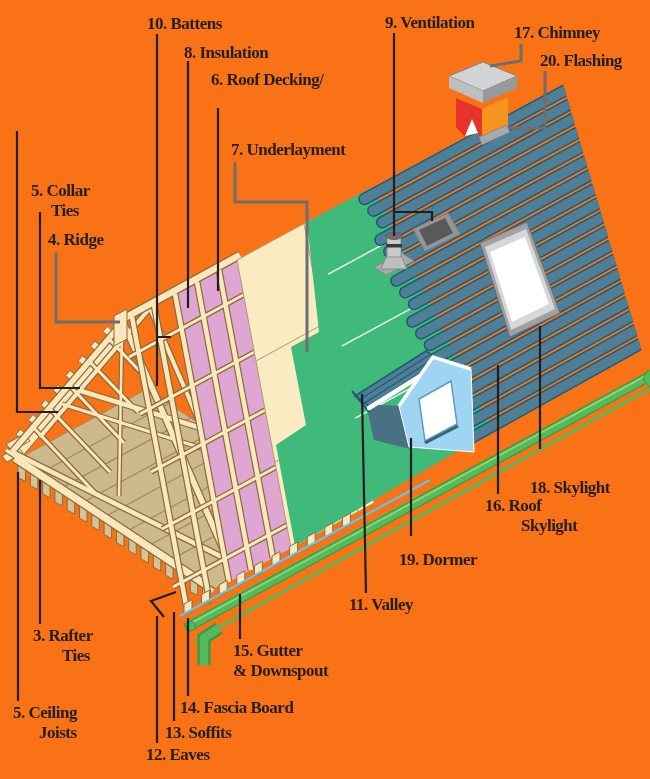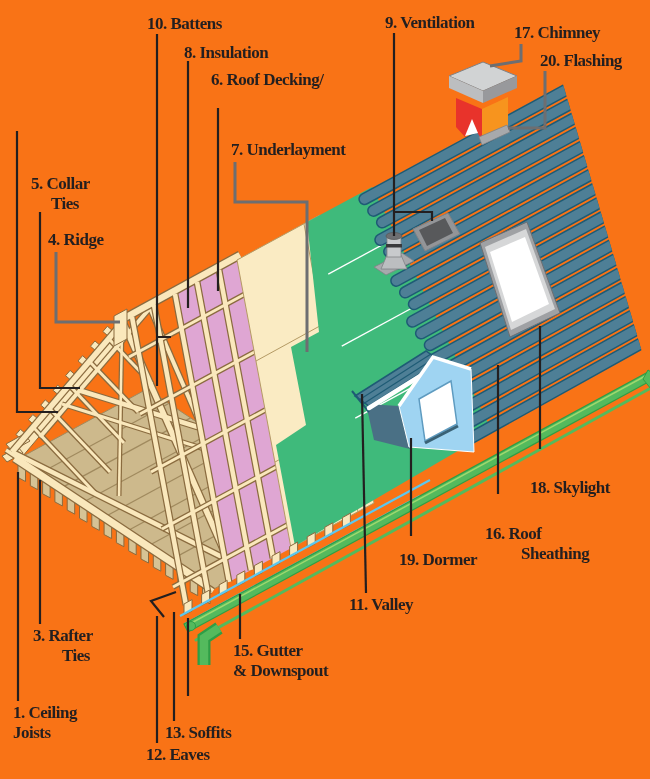--- a/index.html
+++ b/index.html
@@ -269,25 +269,26 @@
   </g>
 </svg>
 
 <div class="lbl" style="left:147px;top:14px"><span>10. Battens</span></div>
 <div class="lbl" style="left:184px;top:43px"><span>8. Insulation</span></div>
 <div class="lbl" style="left:211px;top:70px"><span>6. Roof Decking/</span></div>
 <div class="lbl" style="left:231px;top:140px"><span>7. Underlayment</span></div>
 <div class="lbl" style="left:385px;top:13px"><span>9. Ventilation</span></div>
 <div class="lbl" style="left:514px;top:23px"><span>17. Chimney</span></div>
 <div class="lbl" style="left:540px;top:51px"><span>20. Flashing</span></div>
-<div class="lbl" style="left:31px;top:174px"><span>5. Collar</span><span class="l2" style="margin-left:20px">Ties</span></div>
+<div class="lbl" style="left:31px;top:181px"><span>5. Collar</span><span class="l2" style="margin-left:20px">Ties</span></div>
 <div class="lbl" style="left:48px;top:230px"><span>4. Ridge</span></div>
 <div class="lbl" style="left:530px;top:478px"><span>18. Skylight</span></div>
-<div class="lbl" style="left:485px;top:524px"><span>16. Roof</span><span class="l2" style="margin-left:36px">Sheathing</span></div>
+<div class="lbl" style="left:485px;top:496px"><span>16. Roof</span><span class="l2" style="margin-left:36px">Skylight</span></div>
 <div class="lbl" style="left:399px;top:550px"><span>19. Dormer</span></div>
 <div class="lbl" style="left:349px;top:595px"><span>11. Valley</span></div>
 <div class="lbl" style="left:233px;top:641px"><span>15. Gutter</span><span class="l2" style="">&amp; Downspout</span></div>
 <div class="lbl" style="left:33px;top:626px"><span>3. Rafter</span><span class="l2" style="margin-left:29px">Ties</span></div>
-<div class="lbl" style="left:13px;top:703px"><span>1. Ceiling</span><span class="l2" style="">Joists</span></div>
+<div class="lbl" style="left:13px;top:703px"><span>5. Ceiling</span><span class="l2" style="margin-left:26px">Joists</span></div>
+<div class="lbl" style="left:180px;top:698px"><span>14. Fascia Board</span></div>
 <div class="lbl" style="left:165px;top:723px"><span>13. Soffits</span></div>
 <div class="lbl" style="left:146px;top:745px"><span>12. Eaves</span></div>
 
 </div>
 
 </body></html>

